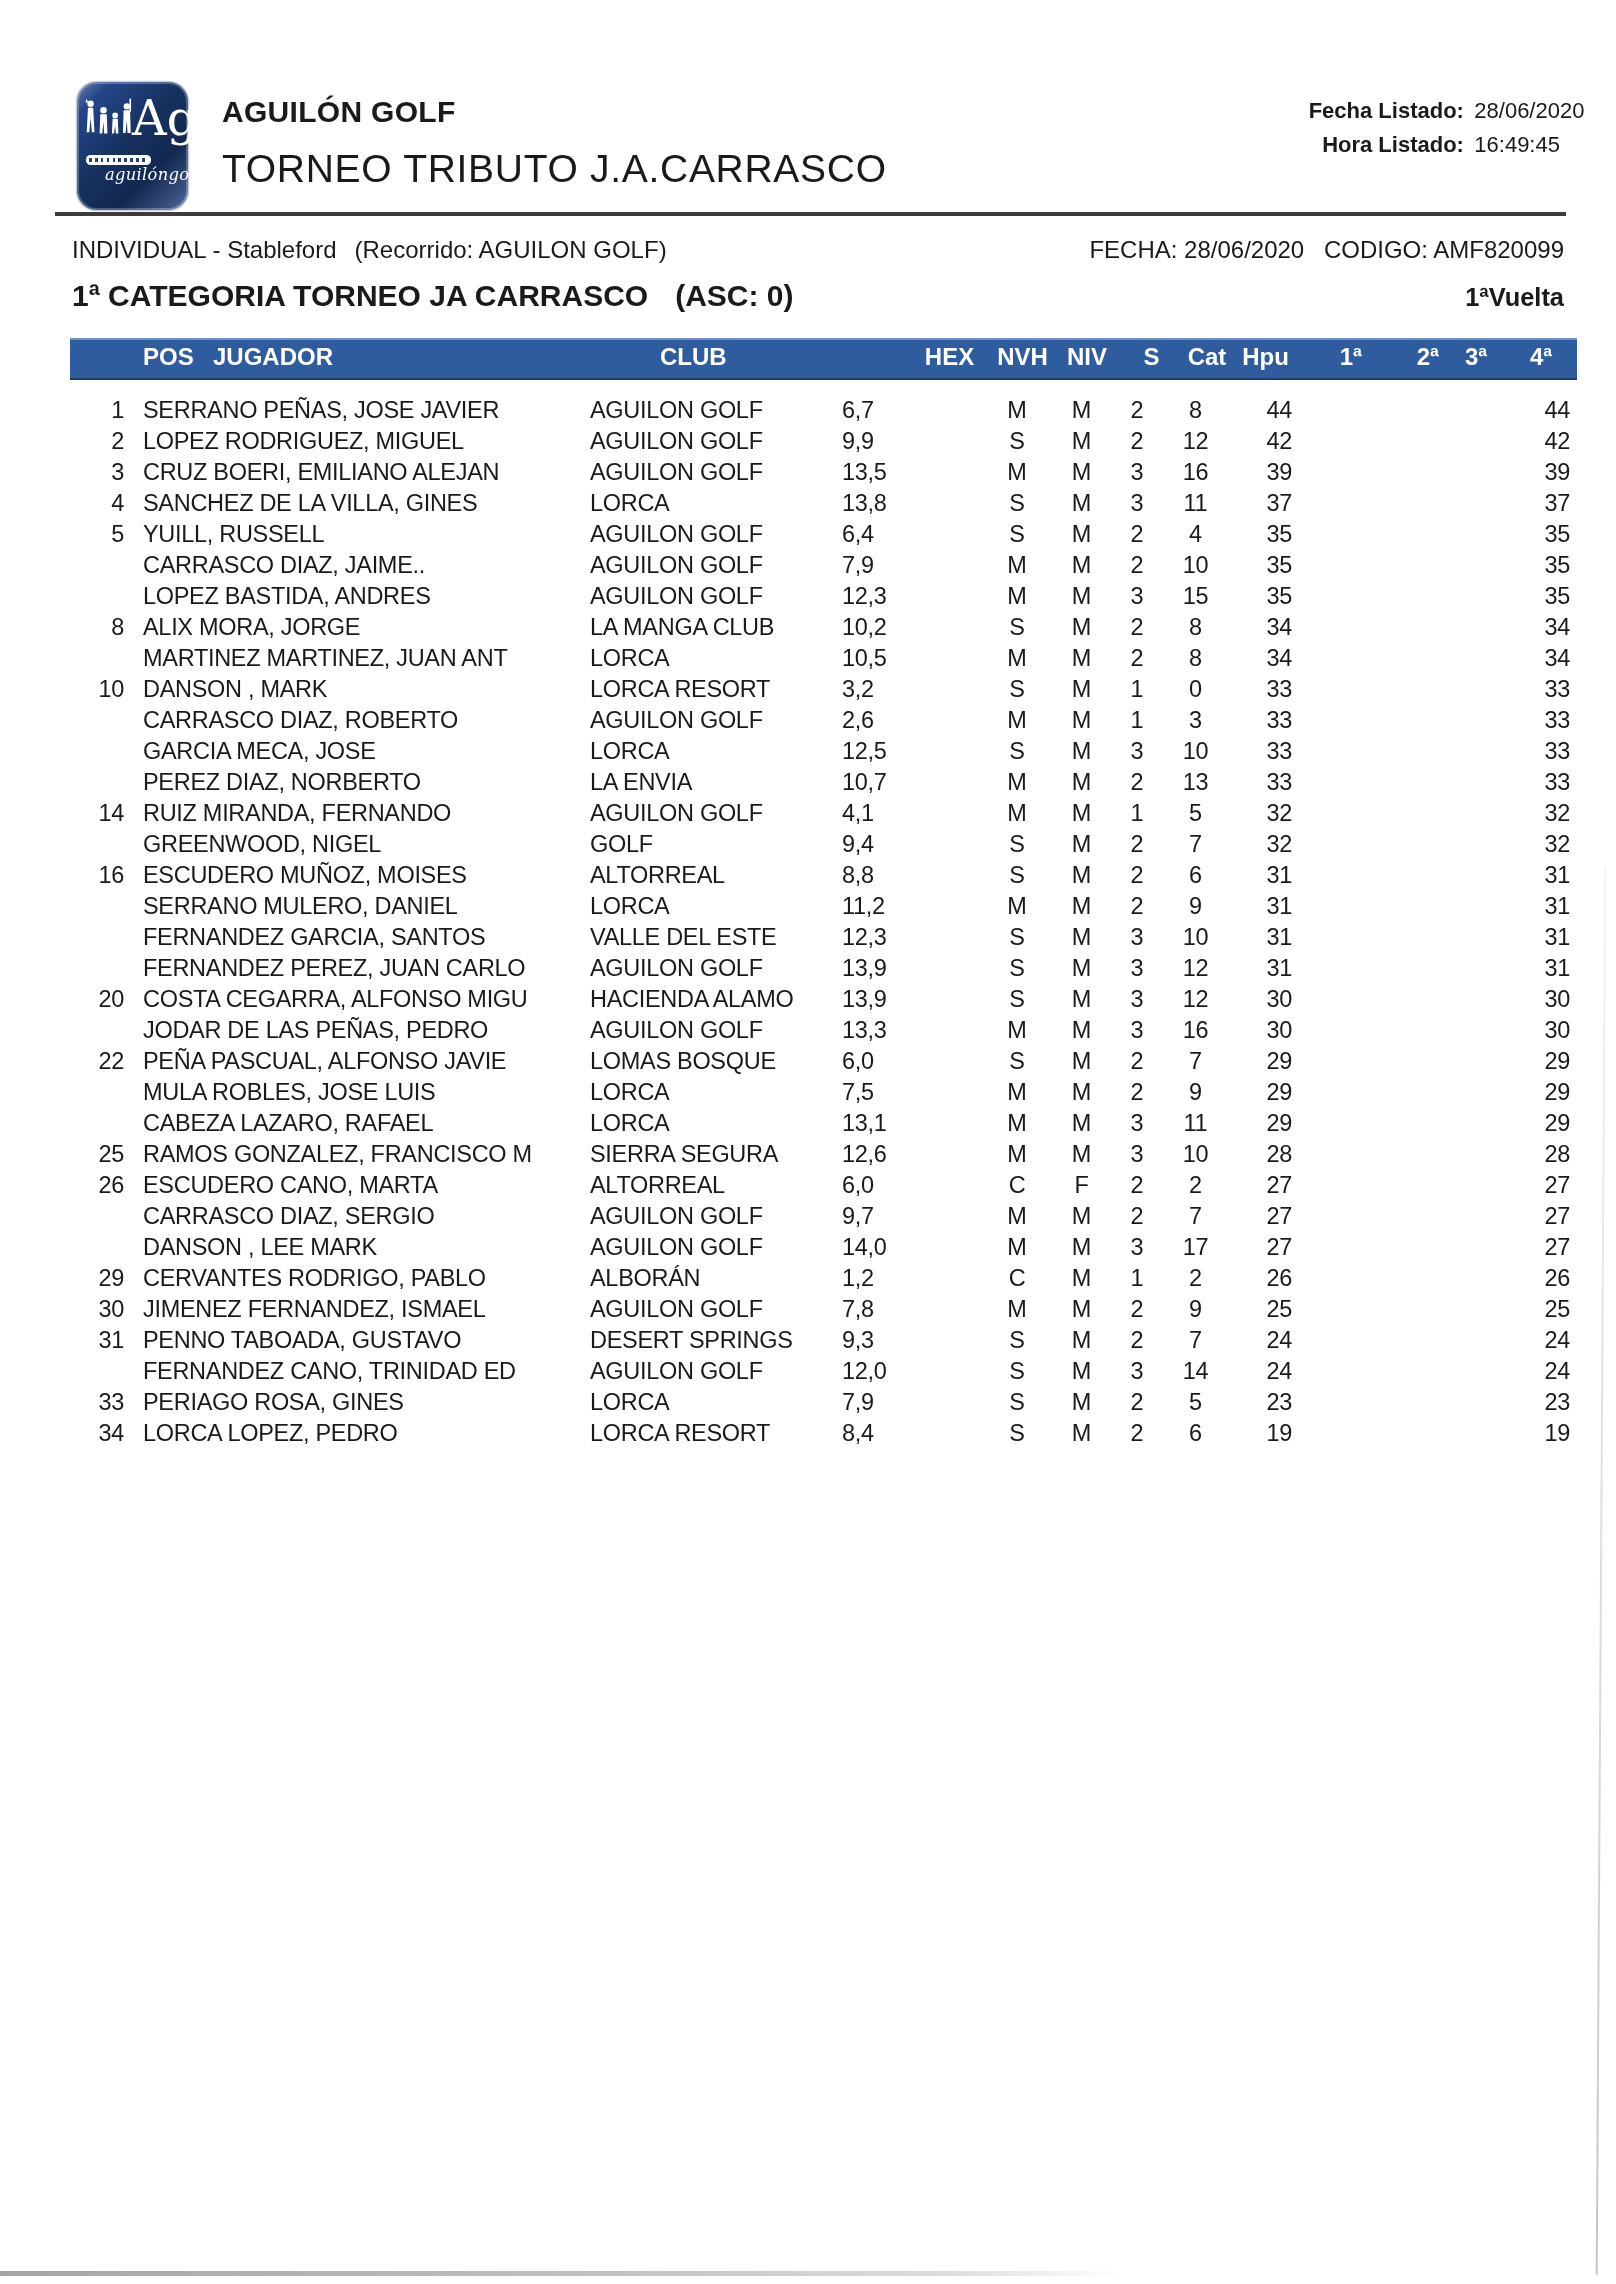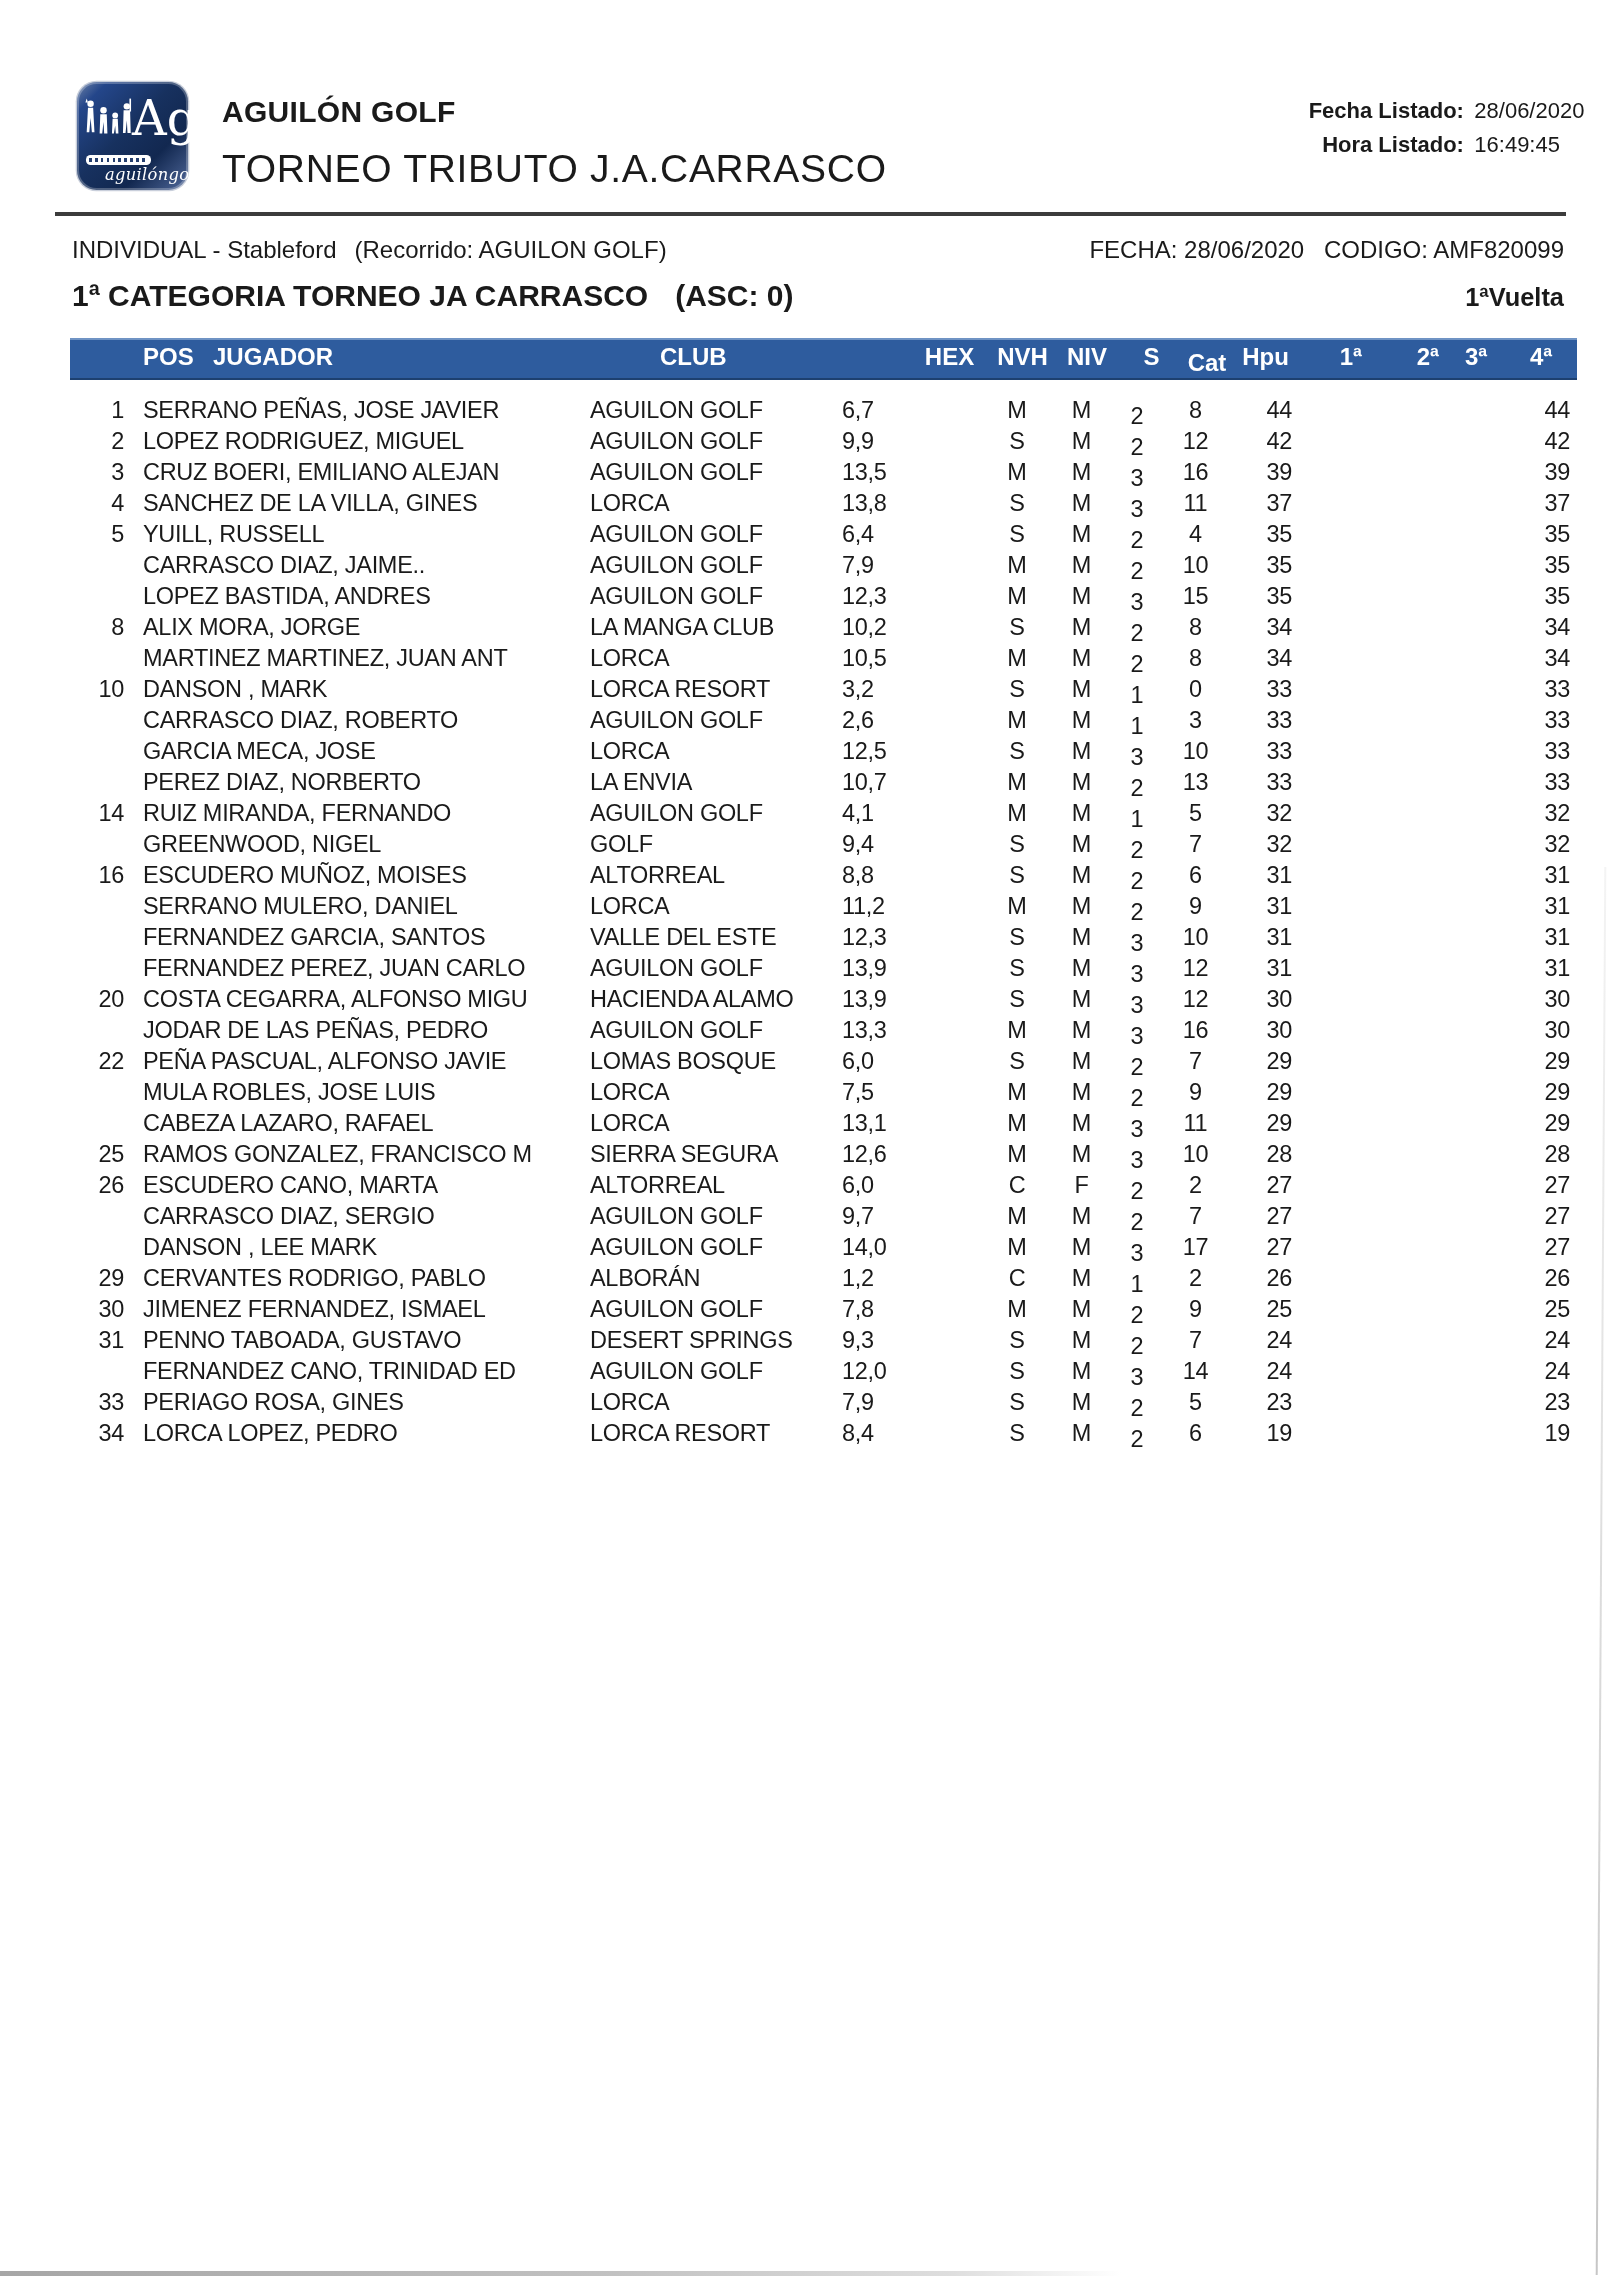--- a/index.html
+++ b/index.html
@@ -3,21 +3,21 @@
 <meta charset="utf-8">
 <style>
   html,body{margin:0;padding:0;}
   body{
     width:1616px;height:2284px;position:relative;background:#ffffff;
     font-family:"Liberation Sans","DejaVu Sans",sans-serif;color:#1a1a1a;
     overflow:hidden;
   }
   
   .logo{
-    position:absolute;left:77px;top:82px;width:111px;height:108px;
+    position:absolute;left:77px;top:82px;width:111px;height:128px;
     border-radius:19.5px;
     background:linear-gradient(135deg,#6d83a8 0%,#24468a 14%,#17315f 45%,#122850 70%,#51699b 100%);
     box-shadow:inset 0 0 0 2px rgba(255,255,255,.25), 0 0 0 1.3px #c9cfdb;
   }
   .logo svg{position:absolute;left:6.5px;top:14.3px;}
   .logo .monogram{
     position:absolute;left:55px;top:11.7px;width:52px;text-align:center;
     font-family:"DejaVu Serif",serif;font-size:48px;line-height:48px;color:#ffffff;
   }
   .logo .band{
@@ -67,21 +67,21 @@
   .c{position:absolute;top:0;line-height:31px;}
   .thead .c{line-height:33px;}
   
   .c.pos {left:59px;  width:65px;text-align:right;}
   .c.name{left:143px; width:437px;text-align:left;}
   .c.club{left:590px; width:248px;text-align:left;}
   .c.hex {left:842px;width:75px;text-align:left;}
   .c.nvh {left:925px;width:55px; text-align:center;}
   .c.niv {left:991px;width:52px; text-align:center;}
   .c.s   {left:1057px;width:49px; text-align:center;}
-  .c.cat {left:1111px;width:52px; text-align:center;margin-top:6px;}
+  .c.cat {left:1111px;width:52px; text-align:center;}
   .c.hpu {left:1166px;width:59px; text-align:center;}
   .c.v1  {left:1230px;width:62px; text-align:right;}
   .c.v2  {left:1307px;width:62px; text-align:right;}
   .c.v3  {left:1375px;width:62px; text-align:center;}
   .c.v4  {left:1440px;width:62px; text-align:center;}
   .c.tot {left:1505px;width:65px;text-align:right;}
   .thead .c.pos{left:73px;width:59px;text-align:left;}
   .thead .c.hex{text-align:center;}
   
   .footrule{

